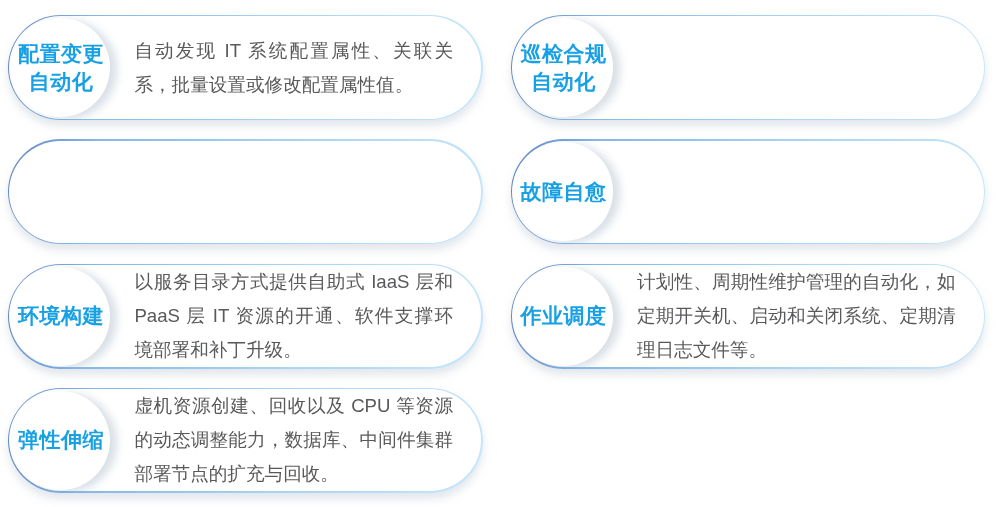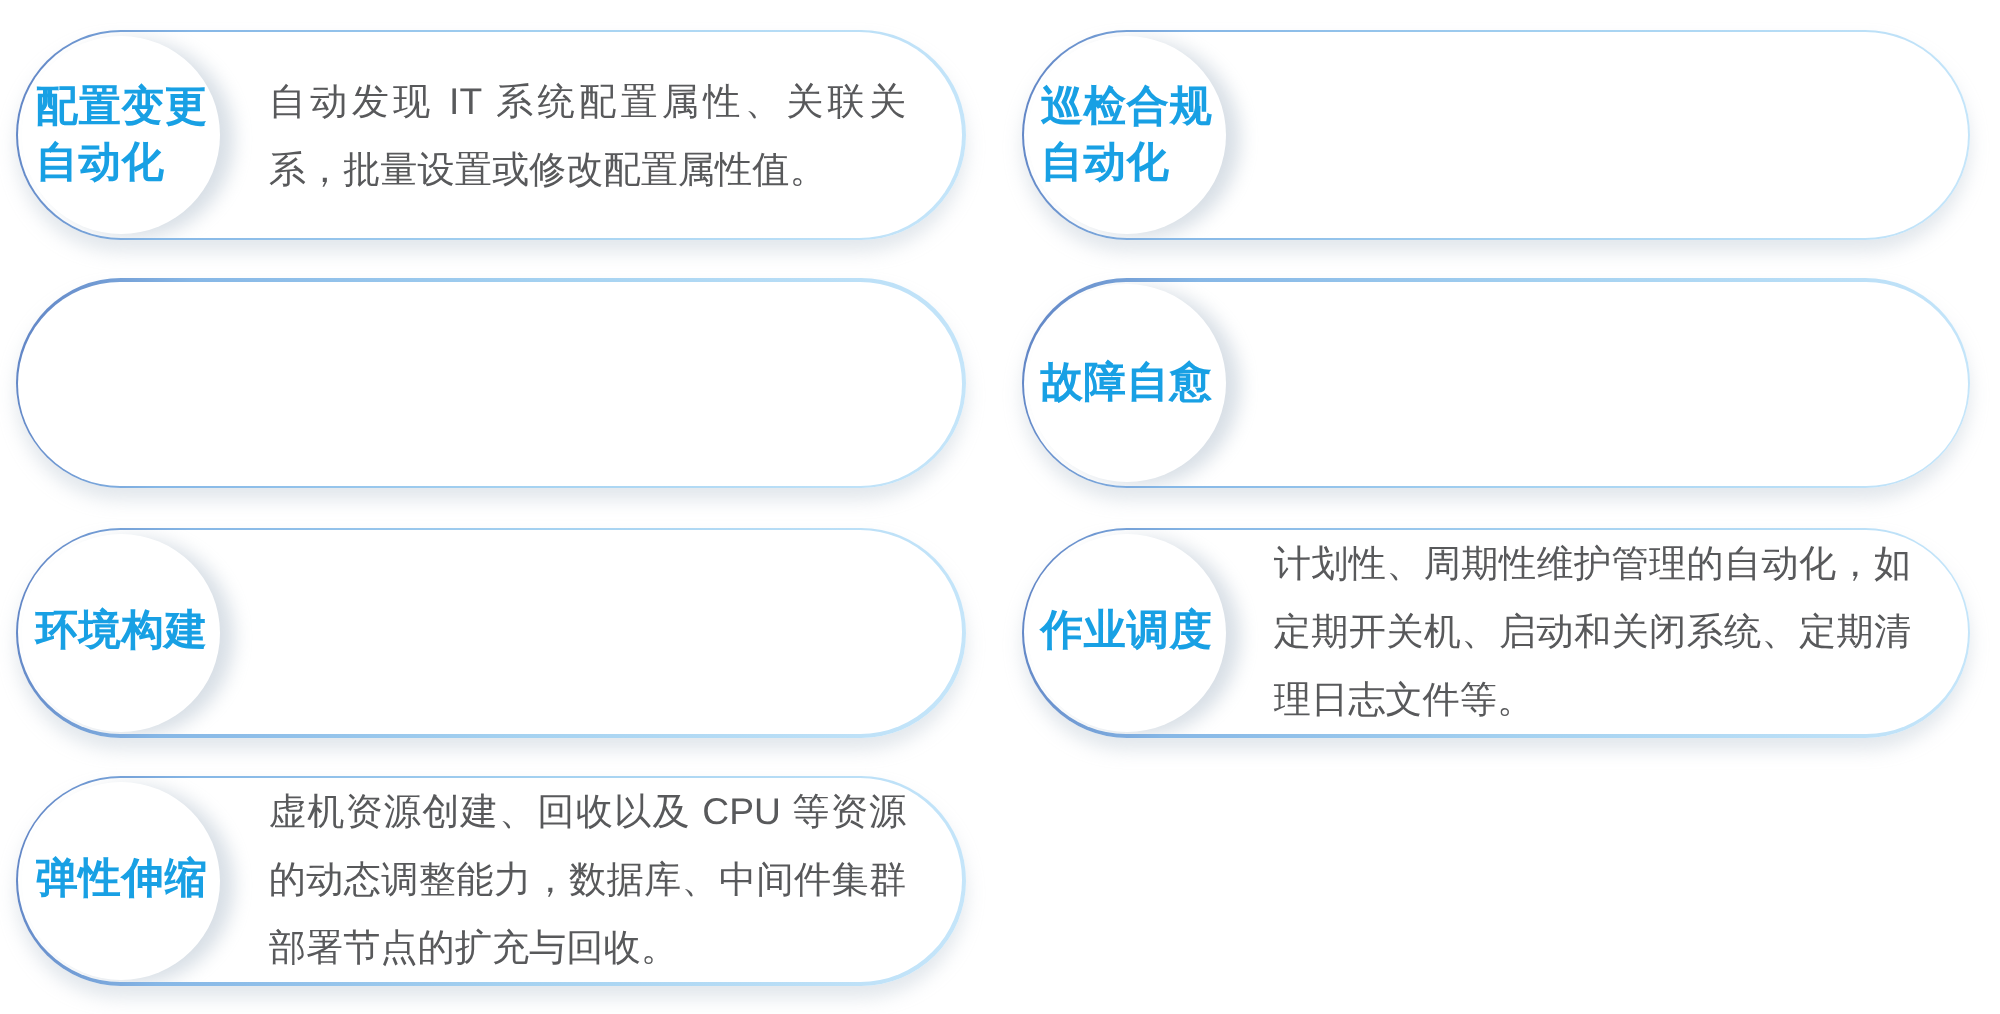--- a/index.html
+++ b/index.html
@@ -51,21 +51,21 @@
     display: flex;
     align-items: center;
     justify-content: center;
     z-index: 2;
   }
   .badge-label {
     color: #18a0e4;
     font-weight: bold;
     font-size: 21px;
     line-height: 1.32;
-    text-align: left;
+    text-align: center;
     white-space: pre-line;
     letter-spacing: 0.5px;
   }
   .desc {
     flex: 1 1 auto;
     margin-left: 24px;
     margin-right: 28px;
     font-size: 18.6px;
     line-height: 34px;
     color: #58595b;
@@ -107,20 +107,21 @@
         <span class="badge-label">故障自愈</span>
       </div>
     </div>
   </div>
 
   <div class="card">
     <div class="card-inner">
       <div class="badge">
         <span class="badge-label">环境构建</span>
       </div>
+      <div class="desc">以服务目录方式提供自助式 IaaS 层和PaaS 层 IT 资源的开通、软件支撑环境部署和补丁升级。</div>
     </div>
   </div>
 
   <div class="card">
     <div class="card-inner">
       <div class="badge">
         <span class="badge-label">作业调度</span>
       </div>
       <div class="desc">计划性、周期性维护管理的自动化，如定期开关机、启动和关闭系统、定期清理日志文件等。</div>
     </div>

